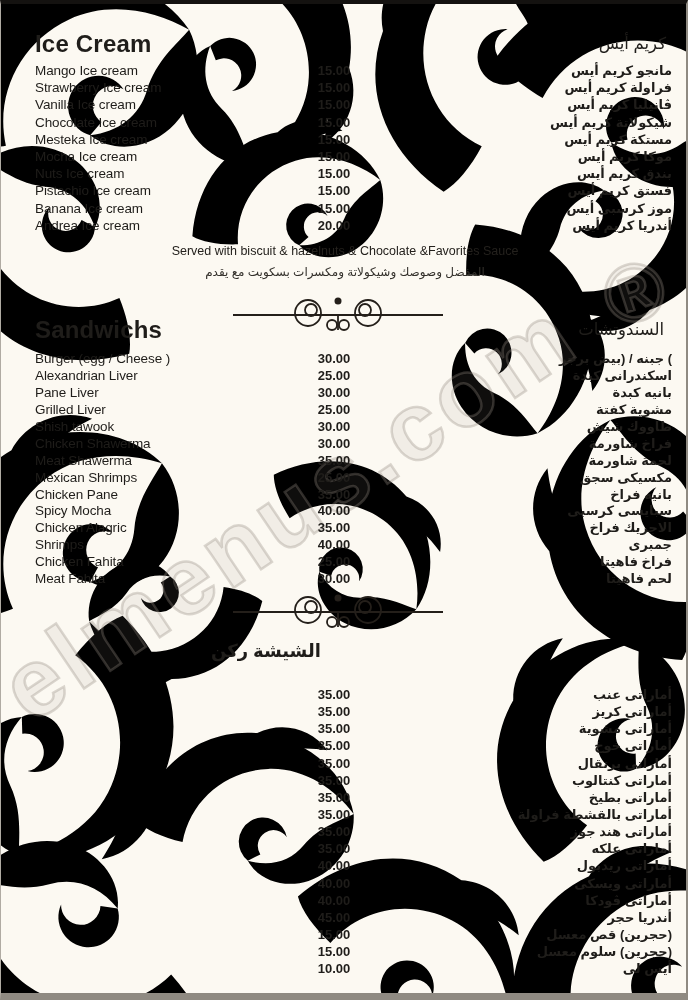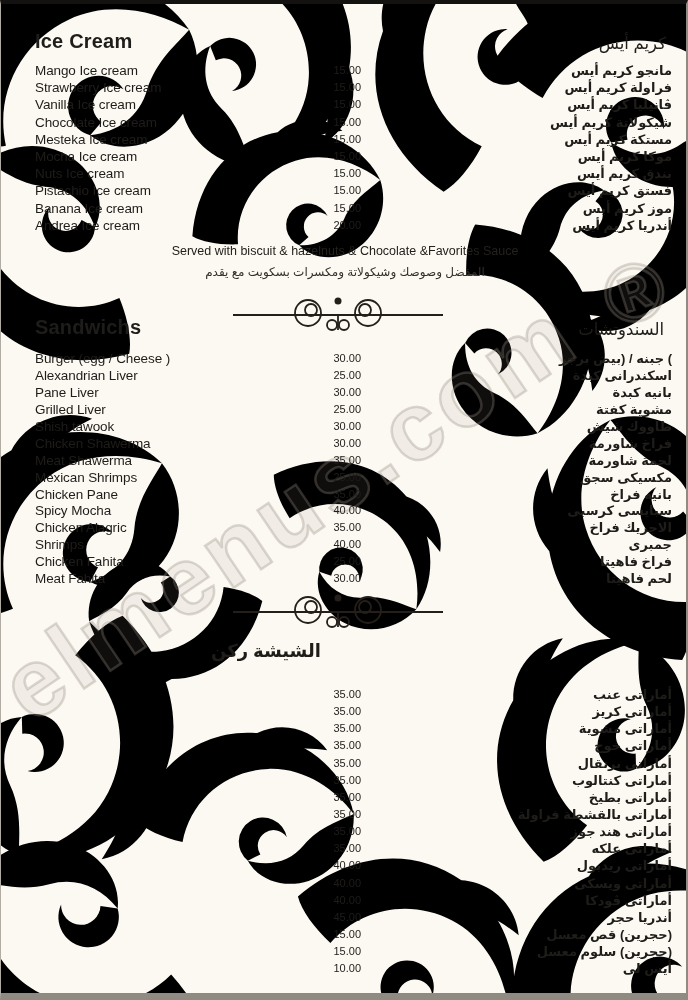--- a/index.html
+++ b/index.html
@@ -23,29 +23,29 @@
   }
   #wm-reg{
     position:absolute;top:242px;right:22px;z-index:1;
     font-size:82px;font-weight:bold;transform:rotate(-18deg);
     color:rgba(145,137,127,0.10);
     -webkit-text-stroke:2.5px rgba(145,137,127,0.32);
     pointer-events:none;
   }
   
   .abs{position:absolute;z-index:2;}
-  .h-en{font-size:20px;font-weight:bold;letter-spacing:.2px;text-align:right;}
+  .h-en{font-size:24px;font-weight:bold;letter-spacing:.2px;text-align:right;}
   .h-ar{font-size:16.5px;font-weight:normal;direction:rtl;}
   .rows{left:0;right:0;}
   .row{position:relative;height:17.2px;}
   #rows-1 .row{height:17.2px;}
   #rows-2 .row{height:16.95px;}
   #rows-3 .row{height:17.15px;}
   .row .en{position:absolute;left:34px;top:0;font-size:13.5px;line-height:17px;letter-spacing:-.1px;}
-  .row .price{position:absolute;left:306px;top:0;width:54px;text-align:right;font-size:11px;line-height:17px;}
+  .row .price{position:absolute;left:306px;top:0;width:54px;text-align:center;font-size:13px;line-height:17px;font-weight:bold;}
   .row .ar{position:absolute;right:14px;top:0;font-size:13px;font-weight:bold;line-height:17px;direction:rtl;}
   .note-en{left:0;width:688px;text-align:center;font-size:12.5px;color:#24211d;}
   .note-ar{left:0;width:688px;text-align:center;font-size:12px;color:#33302b;direction:rtl;}
   .divider{left:232px;width:210px;height:44px;}
   .divider svg{display:block;}
   #sec3-head{left:210px;width:200px;text-align:left;font-size:18px;font-weight:bold;direction:rtl;}
 </style>
 </head>
 <body>
 
@@ -166,21 +166,21 @@
 
   <div class="row">
     <span class="en">Pistachio Ice cream</span>
     <span class="price">15.00</span>
     <span class="ar">فستق كريم أيس</span>
   </div>
 
   <div class="row">
     <span class="en">Banana Ice cream</span>
     <span class="price">15.00</span>
-    <span class="ar">موز كريم أيس</span>
+    <span class="ar">موز كرسبى أيس</span>
   </div>
 
   <div class="row">
     <span class="en">Andrea Ice cream</span>
     <span class="price">20.00</span>
     <span class="ar">أندريا كريم أيس</span>
   </div>
 </div>
 
   <div class="abs note-ar" style="top:261px">المفضل وصوصك وشيكولاتة ومكسرات بسكويت مع يقدم</div>

